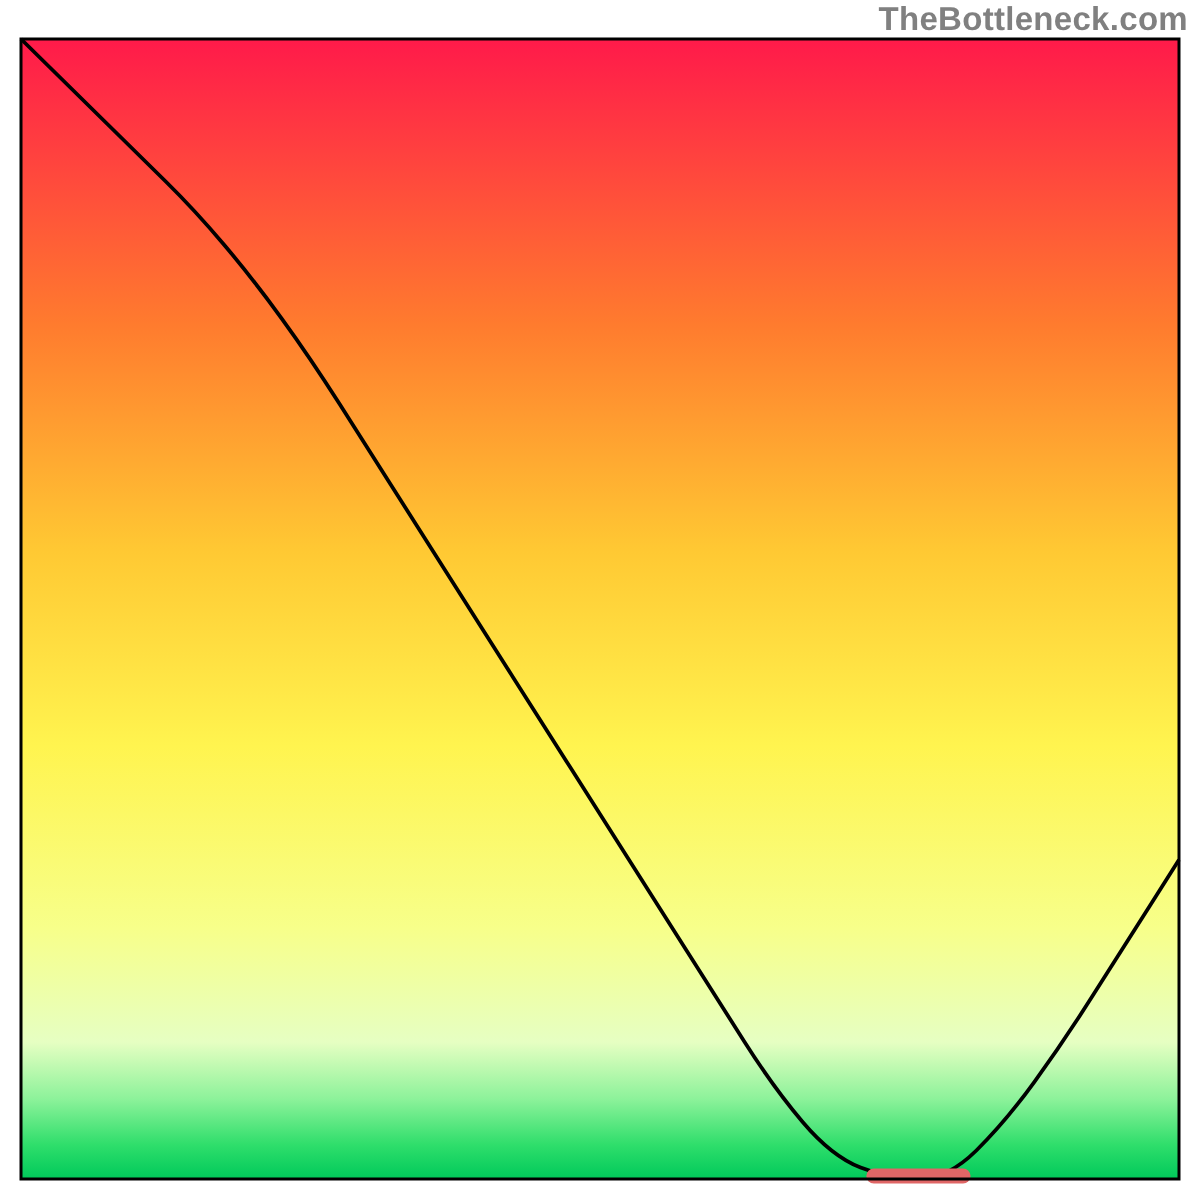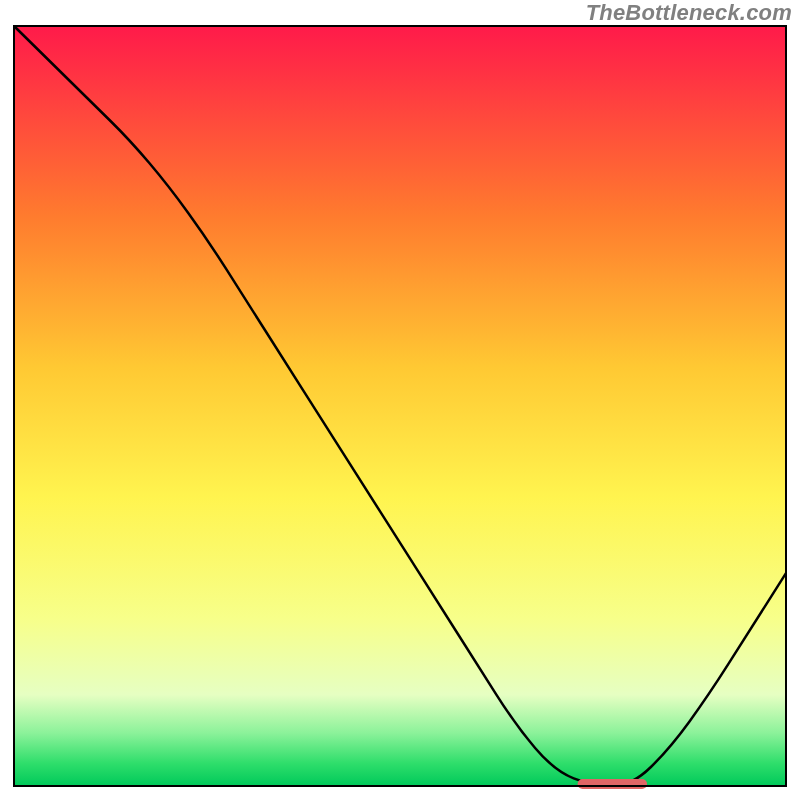--- a/index.html
+++ b/index.html
@@ -7,21 +7,20 @@
     padding: 0;
     width: 800px;
     height: 800px;
     background: #ffffff;
     font-family: Arial, Helvetica, sans-serif;
   }
   .chart-container {
     position: relative;
     width: 800px;
     height: 800px;
-    font-style: italic;
   }
   .watermark {
     position: absolute;
     top: 0;
     right: 8px;
     font-size: 22px;
     font-weight: 600;
     color: #808080;
     letter-spacing: 0.2px;
   }

